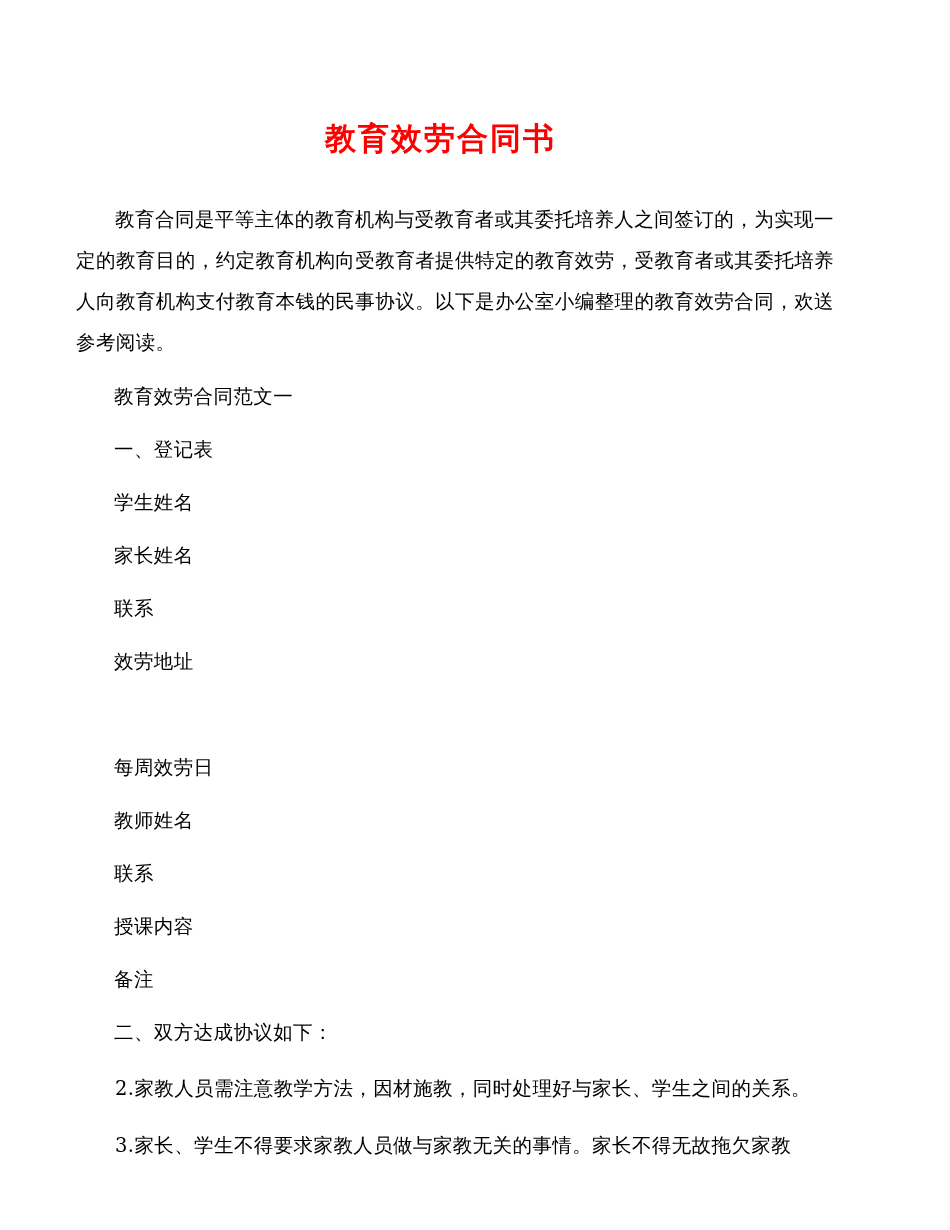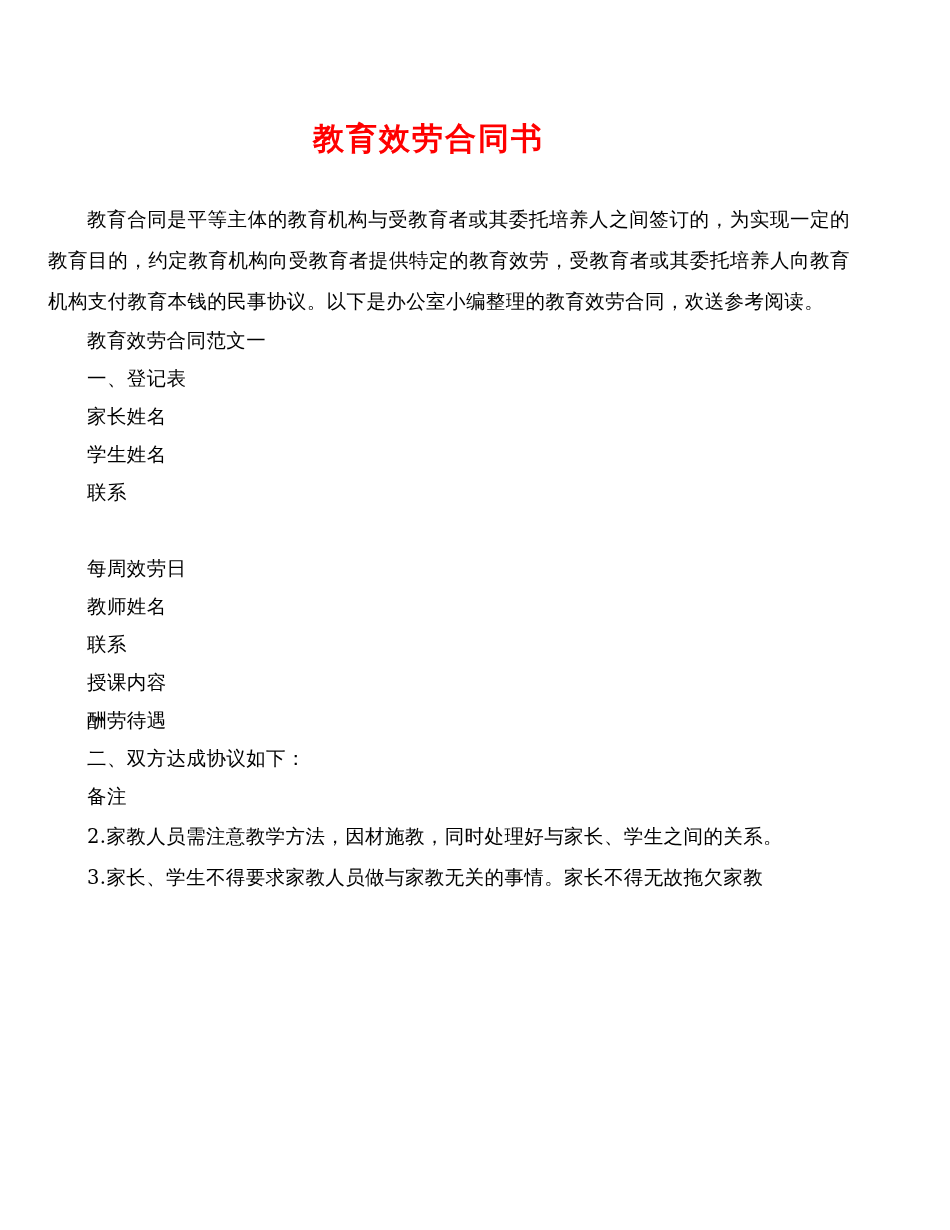--- a/index.html
+++ b/index.html
@@ -11,74 +11,74 @@
     width: 950px;
     height: 1230px;
     font-family: "DejaVu Serif", "Liberation Serif", serif;
     color: #000000;
     overflow: hidden;
   }
   .page {
     box-sizing: border-box;
     width: 950px;
     height: 1230px;
-    padding: 120px 100px 40px 48px;
+    padding: 120px 100px 40px 60px;
   }
   .doc-title {
     color: #ff0000;
     font-size: 31px;
     font-weight: bold;
     letter-spacing: 2px;
     margin: 0 0 42px 0;
     padding-left: 265px;
     line-height: 1.2;
   }
   .para {
     font-size: 19.5px;
     line-height: 41px;
     text-align: justify;
-    margin: 0;
+    margin: 16px;
     text-indent: 2em;
     letter-spacing: 0.4px;
   }
   .para.first {
     margin-bottom: 0;
   }
   .line {
     font-size: 19.5px;
     line-height: 38px;
-    margin: 0;
+    margin: 15px;
     text-indent: 2em;
     letter-spacing: 0.4px;
   }
   .spacer {
     height: 38px;
   }
 </style>
 </head>
 <body>
 
 <div class="page">
 
   <h1 class="doc-title" style="color: rgb(255, 0, 0);">教育效劳合同书</h1>
 
   <p class="para first">教育合同是平等主体的教育机构与受教育者或其委托培养人之间签订的，为实现一定的教育目的，约定教育机构向受教育者提供特定的教育效劳，受教育者或其委托培养人向教育机构支付教育本钱的民事协议。以下是办公室小编整理的教育效劳合同，欢送参考阅读。</p>
 
   <p class="line">教育效劳合同范文一</p>
   <p class="line">一、登记表</p>
+  <p class="line">学生姓名</p>
   <p class="line">家长姓名</p>
-  <p class="line">学生姓名</p>
   <p class="line">联系</p>
+  <p class="line">效劳地址</p>
 
   <div class="spacer"></div>
 
   <p class="line">每周效劳日</p>
   <p class="line">教师姓名</p>
   <p class="line">联系</p>
   <p class="line">授课内容</p>
-  <p class="line">酬劳待遇</p>
+  <p class="line">备注</p>
   <p class="line">二、双方达成协议如下：</p>
-  <p class="line">备注</p>
 
   <p class="para">2.家教人员需注意教学方法，因材施教，同时处理好与家长、学生之间的关系。</p>
   <p class="para">3.家长、学生不得要求家教人员做与家教无关的事情。家长不得无故拖欠家教</p>
 
 </div>
 
 </body></html>

